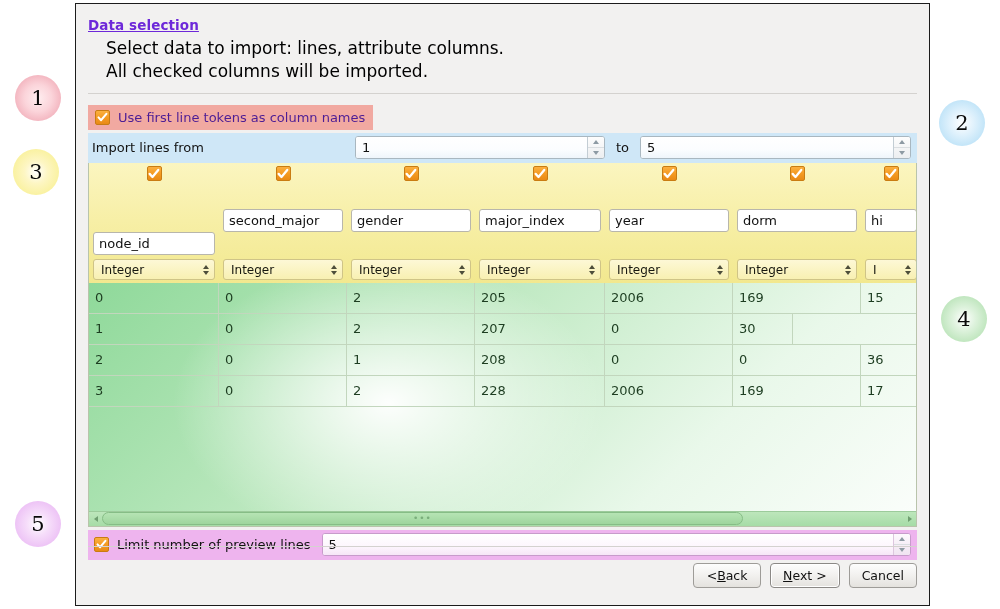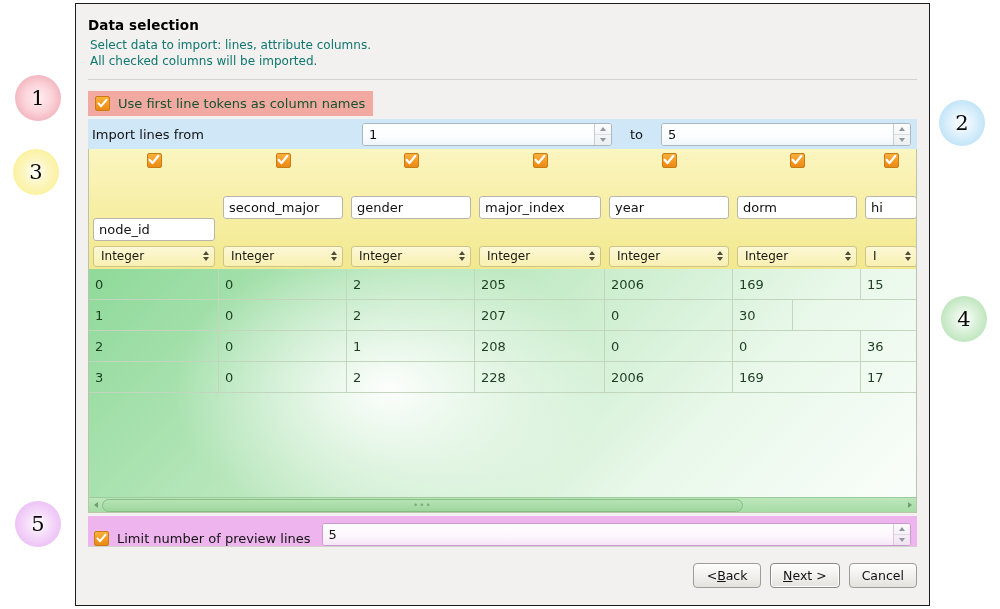--- a/index.html
+++ b/index.html
@@ -49,28 +49,29 @@
     box-sizing: border-box;
   }
 
   .hdr {
     padding: 13px 0 0 12px;
     background: #f2f1f0;
   }
   .hdr-title {
     font-weight: bold;
     font-size: 13.5px;
+    color: #6d28d9;
+    letter-spacing: 0.1px;
+    text-decoration: underline;
+  }
+  .hdr-sub {
+    margin-left: 18px;
+    margin-top: 4px;
+    font-size: 17px;
     color: #000000;
-    letter-spacing: 0.1px;
-  }
-  .hdr-sub {
-    margin-left: 2px;
-    margin-top: 4px;
-    font-size: 12px;
-    color: #0f766e;
     line-height: 1.35;
   }
   .hdr-rule {
     margin: 10px 12px 0 12px;
     height: 1px;
     background: #d4d2cf;
   }
 
   
   .content {
@@ -100,33 +101,33 @@
     display: inline-flex;
     align-items: center;
     gap: 8px;
     background: #f1a9a1;
     padding: 4px 8px 4px 7px;
     box-sizing: border-box;
     height: 25px;
   }
   .hl-firstline .lbl {
     font-size: 13px;
-    color: #14532d;
+    color: #4c1d95;
   }
 
   
   .hl-import {
     margin-top: 3px;
     background: #cfe7f7;
     height: 30px;
     display: flex;
     align-items: center;
     padding: 0 6px 0 4px;
     box-sizing: border-box;
-    gap: 11px;
+    gap: 4px;
   }
   .hl-import .lbl-from {
     font-size: 13px;
     color: #131313;
     width: 259px;
     flex: 0 0 auto;
   }
   .hl-import .lbl-to {
     font-size: 13px;
     color: #131313;
@@ -355,21 +356,21 @@
     letter-spacing: 1px;
     line-height: 1;
   }
 
   
   .hl-limit {
     margin-top: 3px;
     background: #eeb4ee;
     height: 30px;
     display: flex;
-    align-items: flex-end;
+    align-items: center;
     padding: 0 6px 0 6px;
     box-sizing: border-box;
   }
   .hl-limit .lbl {
     font-size: 13px;
     color: #131313;
     margin-left: 8px;
     margin-right: 11px;
     flex: 0 0 auto;
   }

